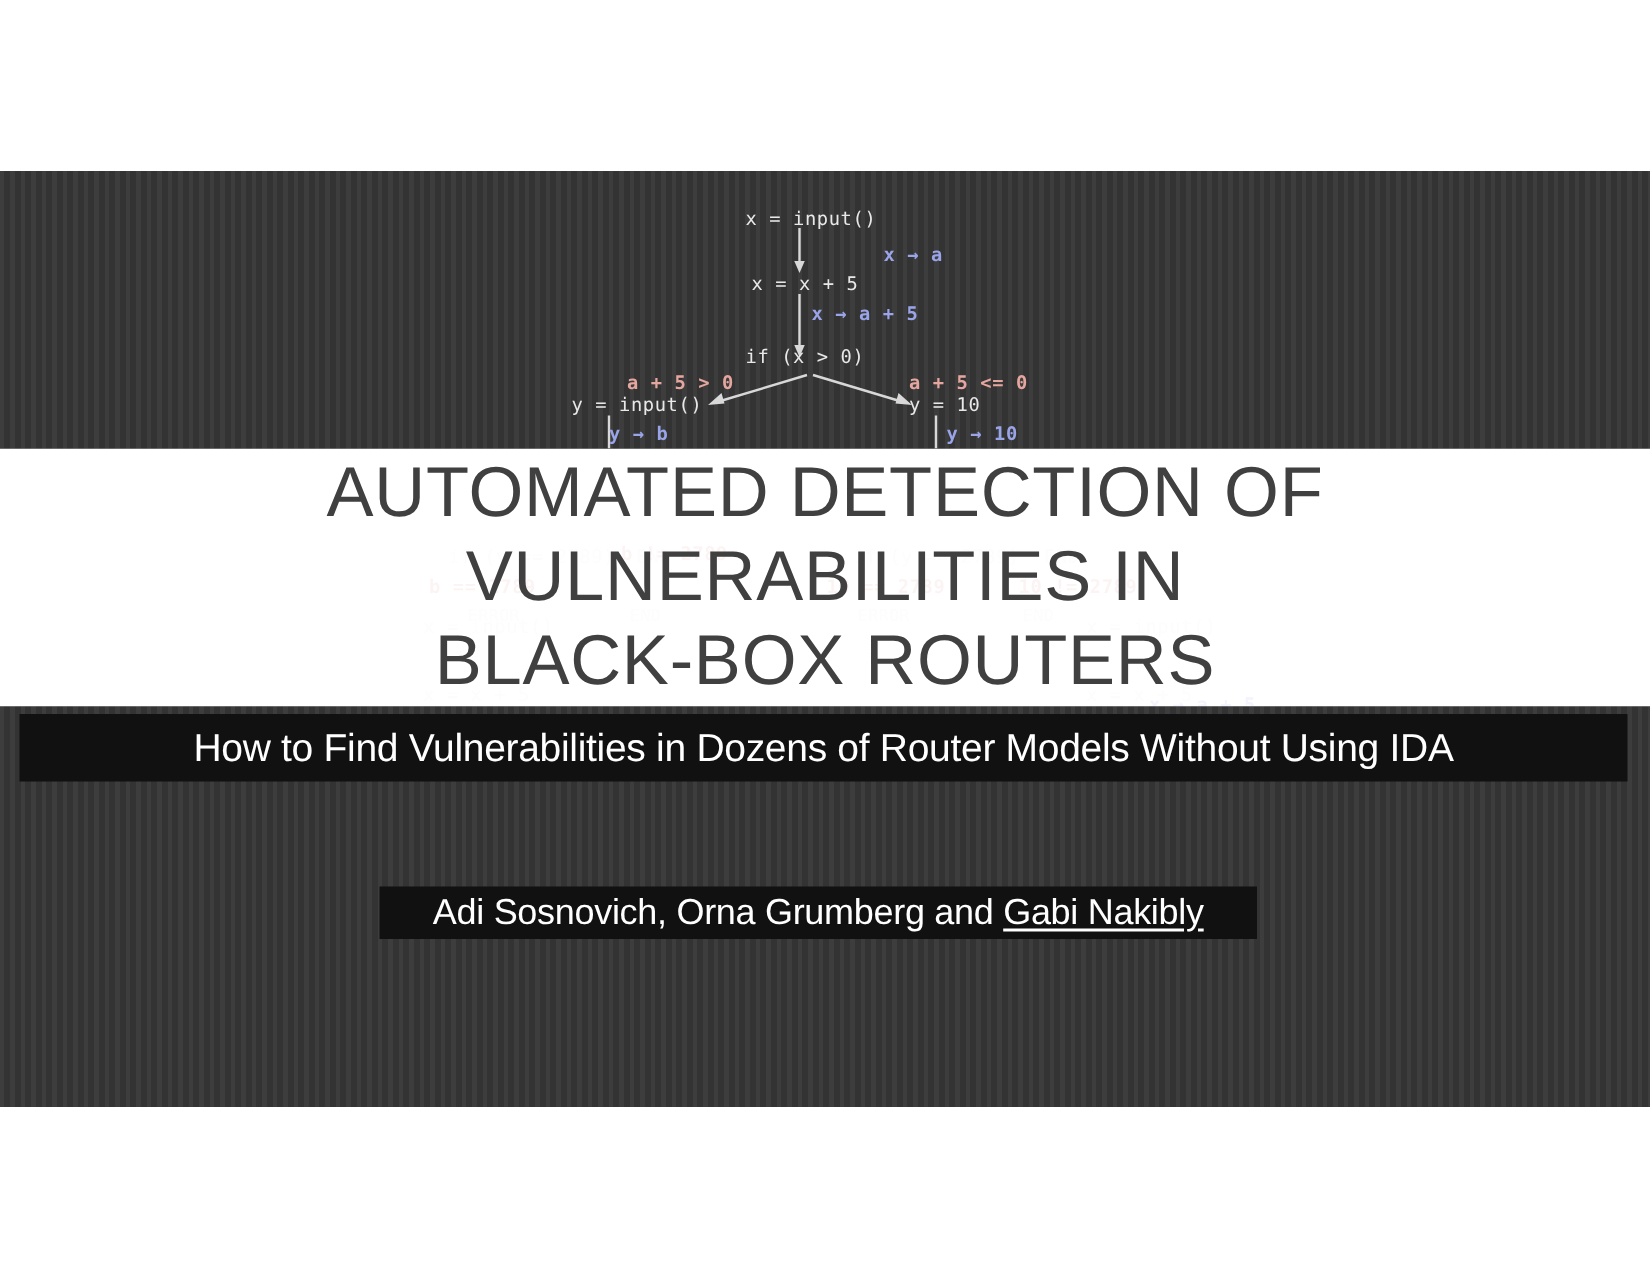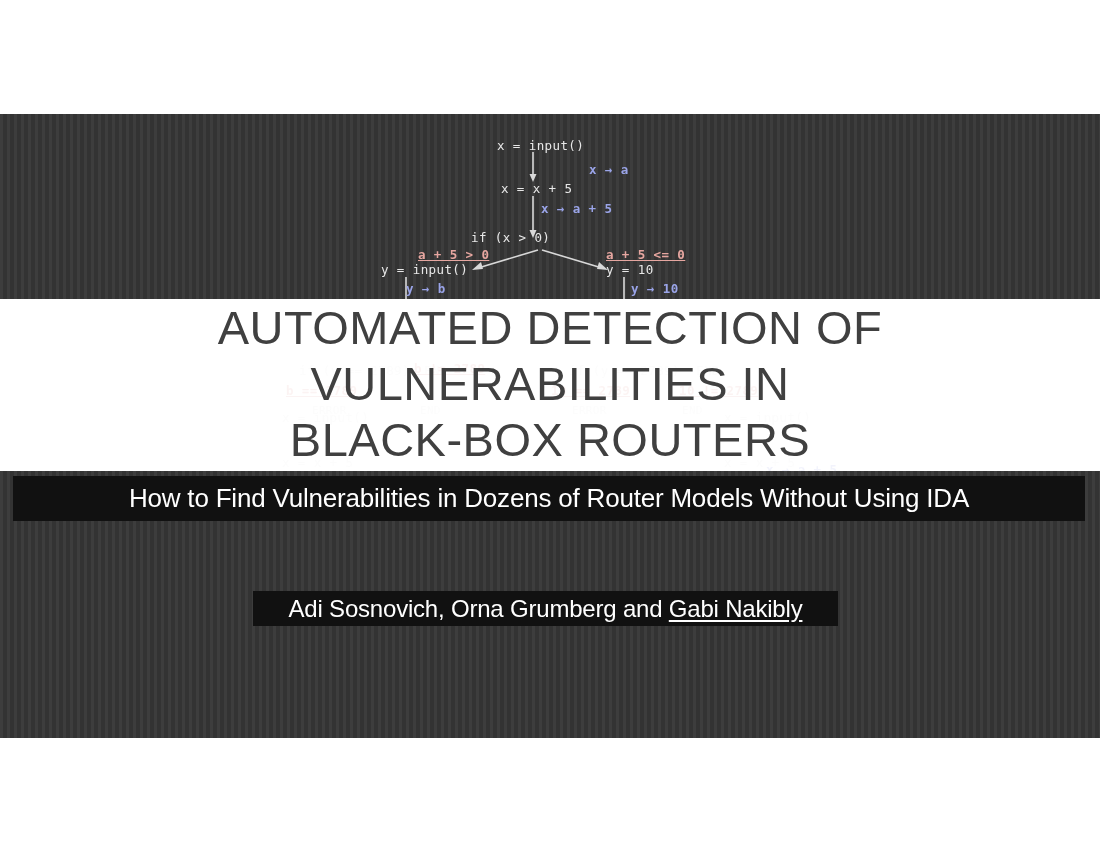--- a/index.html
+++ b/index.html
@@ -34,21 +34,21 @@
     font-size:12.5px;
     letter-spacing:0.4px;
     pointer-events:none;
   }
   #band-top .tree-layer    { top:-114px; }
   #band-bottom .tree-layer { top:-114px; }
 
   .nd { position:absolute; white-space:pre; }
   .code  { color:#e8e8e8; }
   .subst { color:#9aa4e8; font-weight:bold; }
-  .cond  { color:#e6a6a0; font-weight:bold;text-decoration:underline; }
+  .cond  { color:#e6a6a0; font-weight:bold; }
   .term  { color:#e8e8e8; font-size:11px; letter-spacing:0.3px;}
 
   .arrow { position:absolute; }
   .arrow svg { display:block; overflow:visible; }
 
   
   #ghost {
     position:absolute; left:0; top:299px;
     width:1100px; height:172px;
     overflow:hidden;
@@ -121,21 +121,21 @@
 
       <div class="nd code" style="left:501px; top:181px;">x = x + 5</div>
       <div class="arrow" style="left:531px; top:196px;">
         <svg width="10" height="42">
             <line x1="2" y1="0" x2="2" y2="36" stroke="#d8d8d8" stroke-width="1.6"></line>
             <polygon points="2,42 -1.5,34 5.5,34" fill="#d8d8d8"></polygon>
           </svg>
       </div>
       <div class="nd subst" style="left:541px; top:201px;">x → a + 5</div>
 
-      <div class="nd code" style="left:471px; top:230px;text-align:center;">if (x &gt; 0)</div>
+      <div class="nd code" style="left:497px; top:230px;text-align:center;">if (x &gt; 0)</div>
 
       <div class="arrow" style="left:470px; top:248px;">
         <svg width="70" height="24">
             <line x1="68" y1="2" x2="8" y2="20" stroke="#d8d8d8" stroke-width="1.6"></line>
             <polygon points="2,22 11,14 13,21" fill="#d8d8d8"></polygon>
           </svg>
       </div>
       <div class="arrow" style="left:540px; top:248px;">
         <svg width="70" height="24">
             <line x1="2" y1="2" x2="62" y2="20" stroke="#d8d8d8" stroke-width="1.6"></line>

